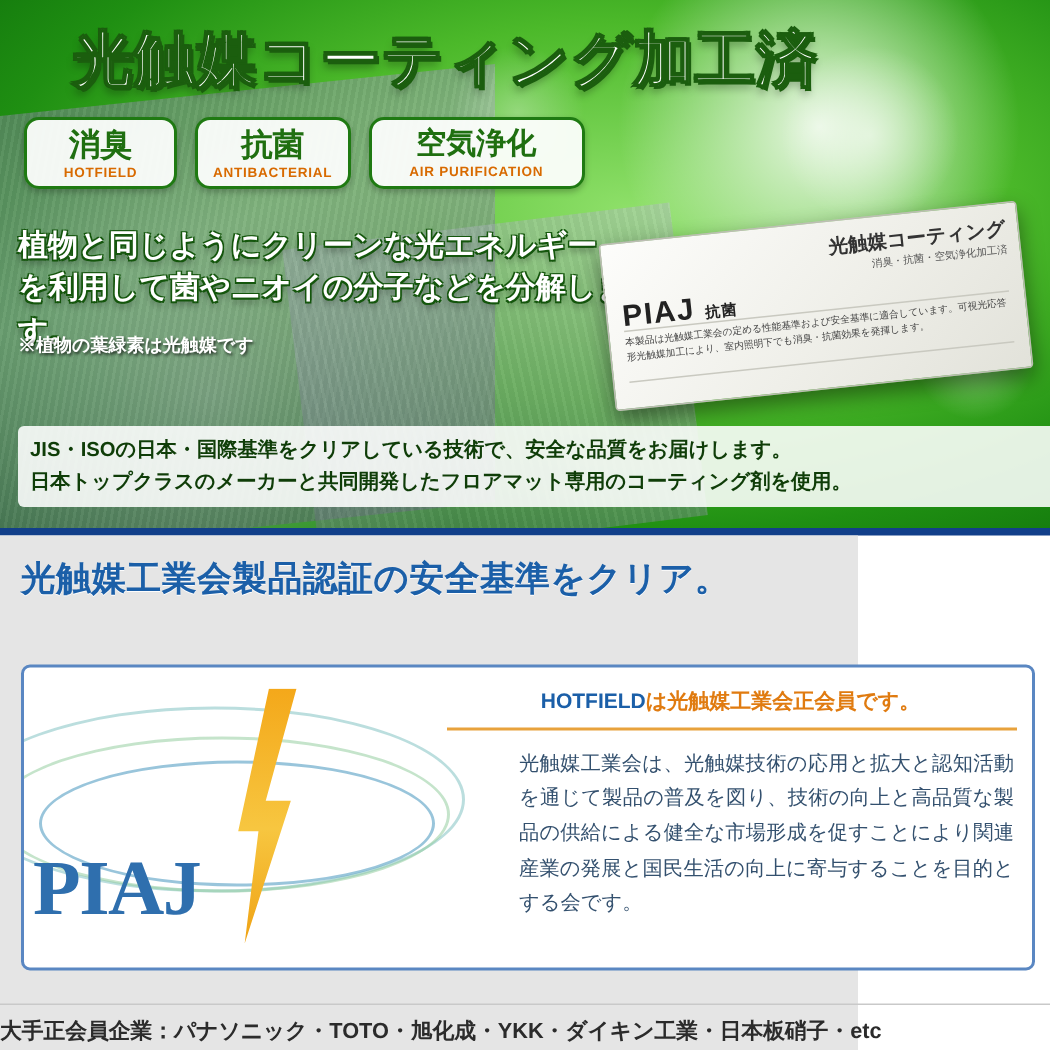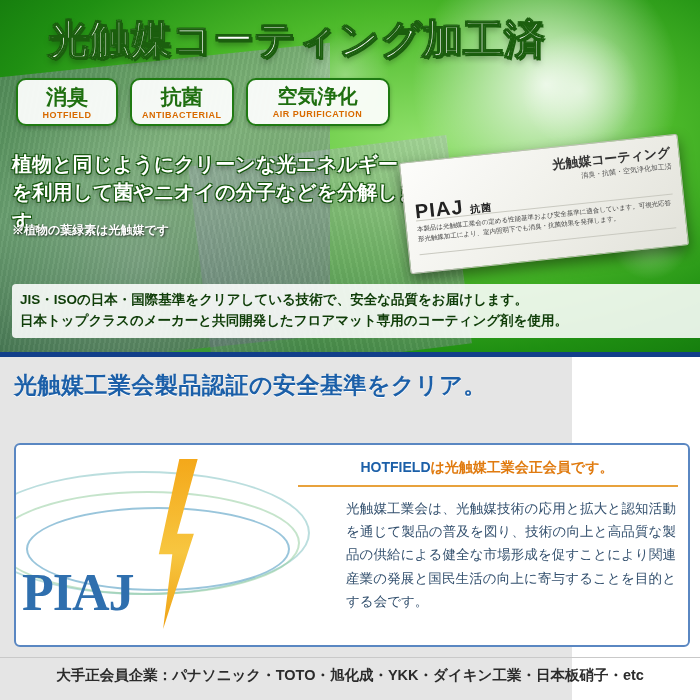--- a/index.html
+++ b/index.html
@@ -128,24 +128,24 @@
     font-size:14px;font-weight:bold;color:#e07b10;
   }
   .panel-title b{color:#1b5fa8;}
   .underline{position:absolute;left:282px;top:40px;width:380px;height:2px;background:#e8a23c;}
   .panel-body{
     position:absolute;left:330px;top:52px;width:330px;
     font-size:13.5px;line-height:1.72;color:#33506e;text-align:justify;
   }
 
   .footer{
-    position:absolute;left:0;top:300px;width:700px;
+    position:absolute;left:0;top:312px;width:700px;
     border-top:1px solid #c9c9c9;
     padding-top:8px;
-    text-align:center;
+    text-align:left;
     font-size:14.5px;font-weight:bold;color:#2b2b2b;
   }
 </style>
 </head>
 <body>
 
 <div class="page">
 
   <div class="top">
     <div class="carpet"></div>

